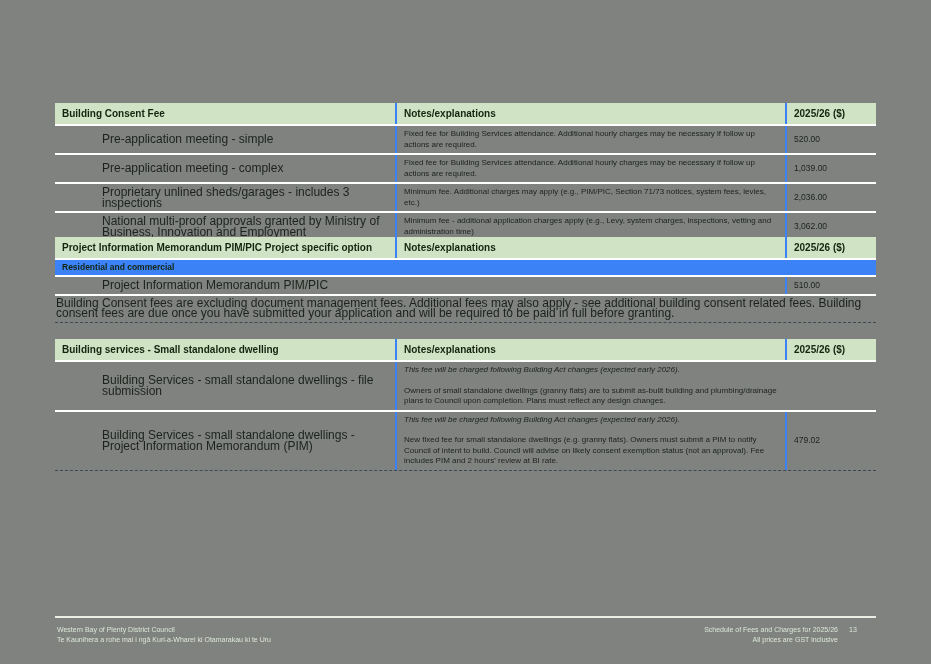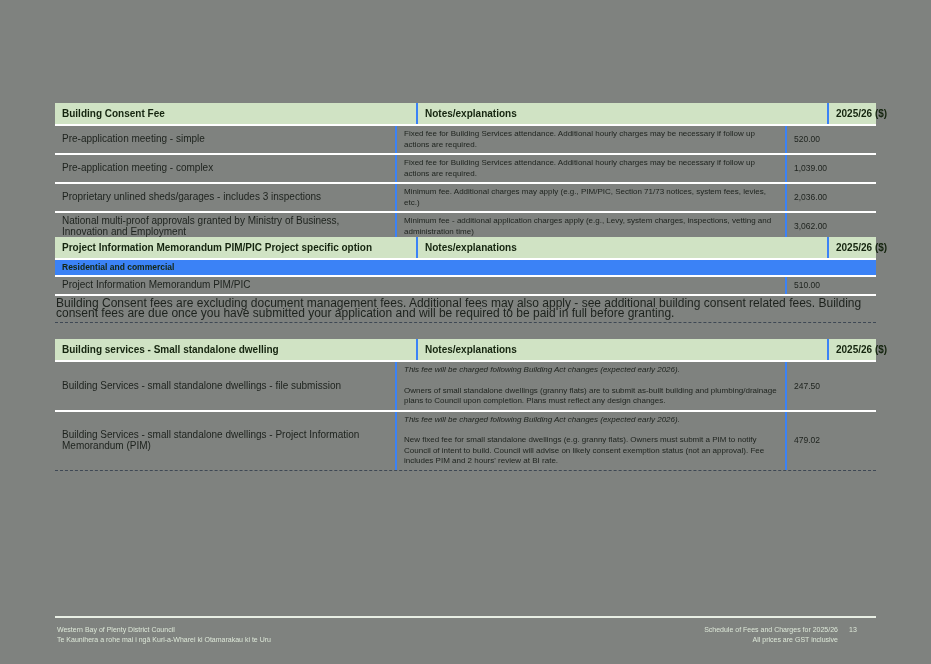--- a/index.html
+++ b/index.html
@@ -15,39 +15,38 @@
     position:absolute;left:55px;width:821px;
     border-bottom:1px dashed #3e4854;
     box-sizing:border-box;
   }
   #tbl1{top:103px;}
   #tbl2{top:237px;}
   #tbl3{top:339px;}
   .thead{
     display:grid;grid-template-columns:340px 390px 91px;
     background:#d0e3c4;
-    gap:21px;
   }
   .thead .cell{
     padding:5px 7px 4px 7px;
     font-weight:bold;font-size:10px;line-height:12px;color:#15250f;
     display:block;
   }
   .trow{
     display:grid;grid-template-columns:340px 390px 91px;
     border-top:2px solid #ffffff;
   }
   .trow.merged{grid-template-columns:730px 91px;}
   .cell{
     padding:3px 7px;
     font-size:8px;line-height:10.5px;
     display:flex;flex-direction:column;justify-content:center;
     box-sizing:border-box;
   }
-  .cell.lbl{font-size:10px;}
+  .cell.lbl{font-size:12px;margin-left:40px;}
   .cdiv{border-left:2px solid #3b82f6;}
   .fee{font-size:8.5px;}
   .subhead{
     border-top:2px solid #ffffff;
     background:#3b82f6;
     font-weight:bold;font-size:8.5px;line-height:11px;
     padding:2px 7px;color:#15250f;
   }
   .footnote{
     border-top:2px solid #ffffff;
@@ -124,21 +123,20 @@
       <div class="cell">Building services - Small standalone dwelling</div>
       <div class="cell cdiv">Notes/explanations</div>
       <div class="cell cdiv">2025/26 ($)</div>
     </div>
     <div class="trow">
       <div class="cell lbl">Building Services - small standalone dwellings - file submission</div>
       <div class="cell cdiv">
         <div class="note-it">This fee will be charged following Building Act changes (expected early 2026).</div>
         <div>Owners of small standalone dwellings (granny flats) are to submit as-built building and plumbing/drainage plans to Council upon completion. Plans must reflect any design changes.</div>
       </div>
-      <div class="cell cdiv fee">247.50</div>
     </div>
     <div class="trow">
       <div class="cell lbl">Building Services - small standalone dwellings - Project Information Memorandum (PIM)</div>
       <div class="cell cdiv">
         <div class="note-it">This fee will be charged following Building Act changes (expected early 2026).</div>
         <div>New fixed fee for small standalone dwellings (e.g. granny flats). Owners must submit a PIM to notify Council of intent to build. Council will advise on likely consent exemption status (not an approval). Fee includes PIM and 2 hours' review at BI rate.</div>
       </div>
       <div class="cell cdiv fee">479.02</div>
     </div>
   </div>

